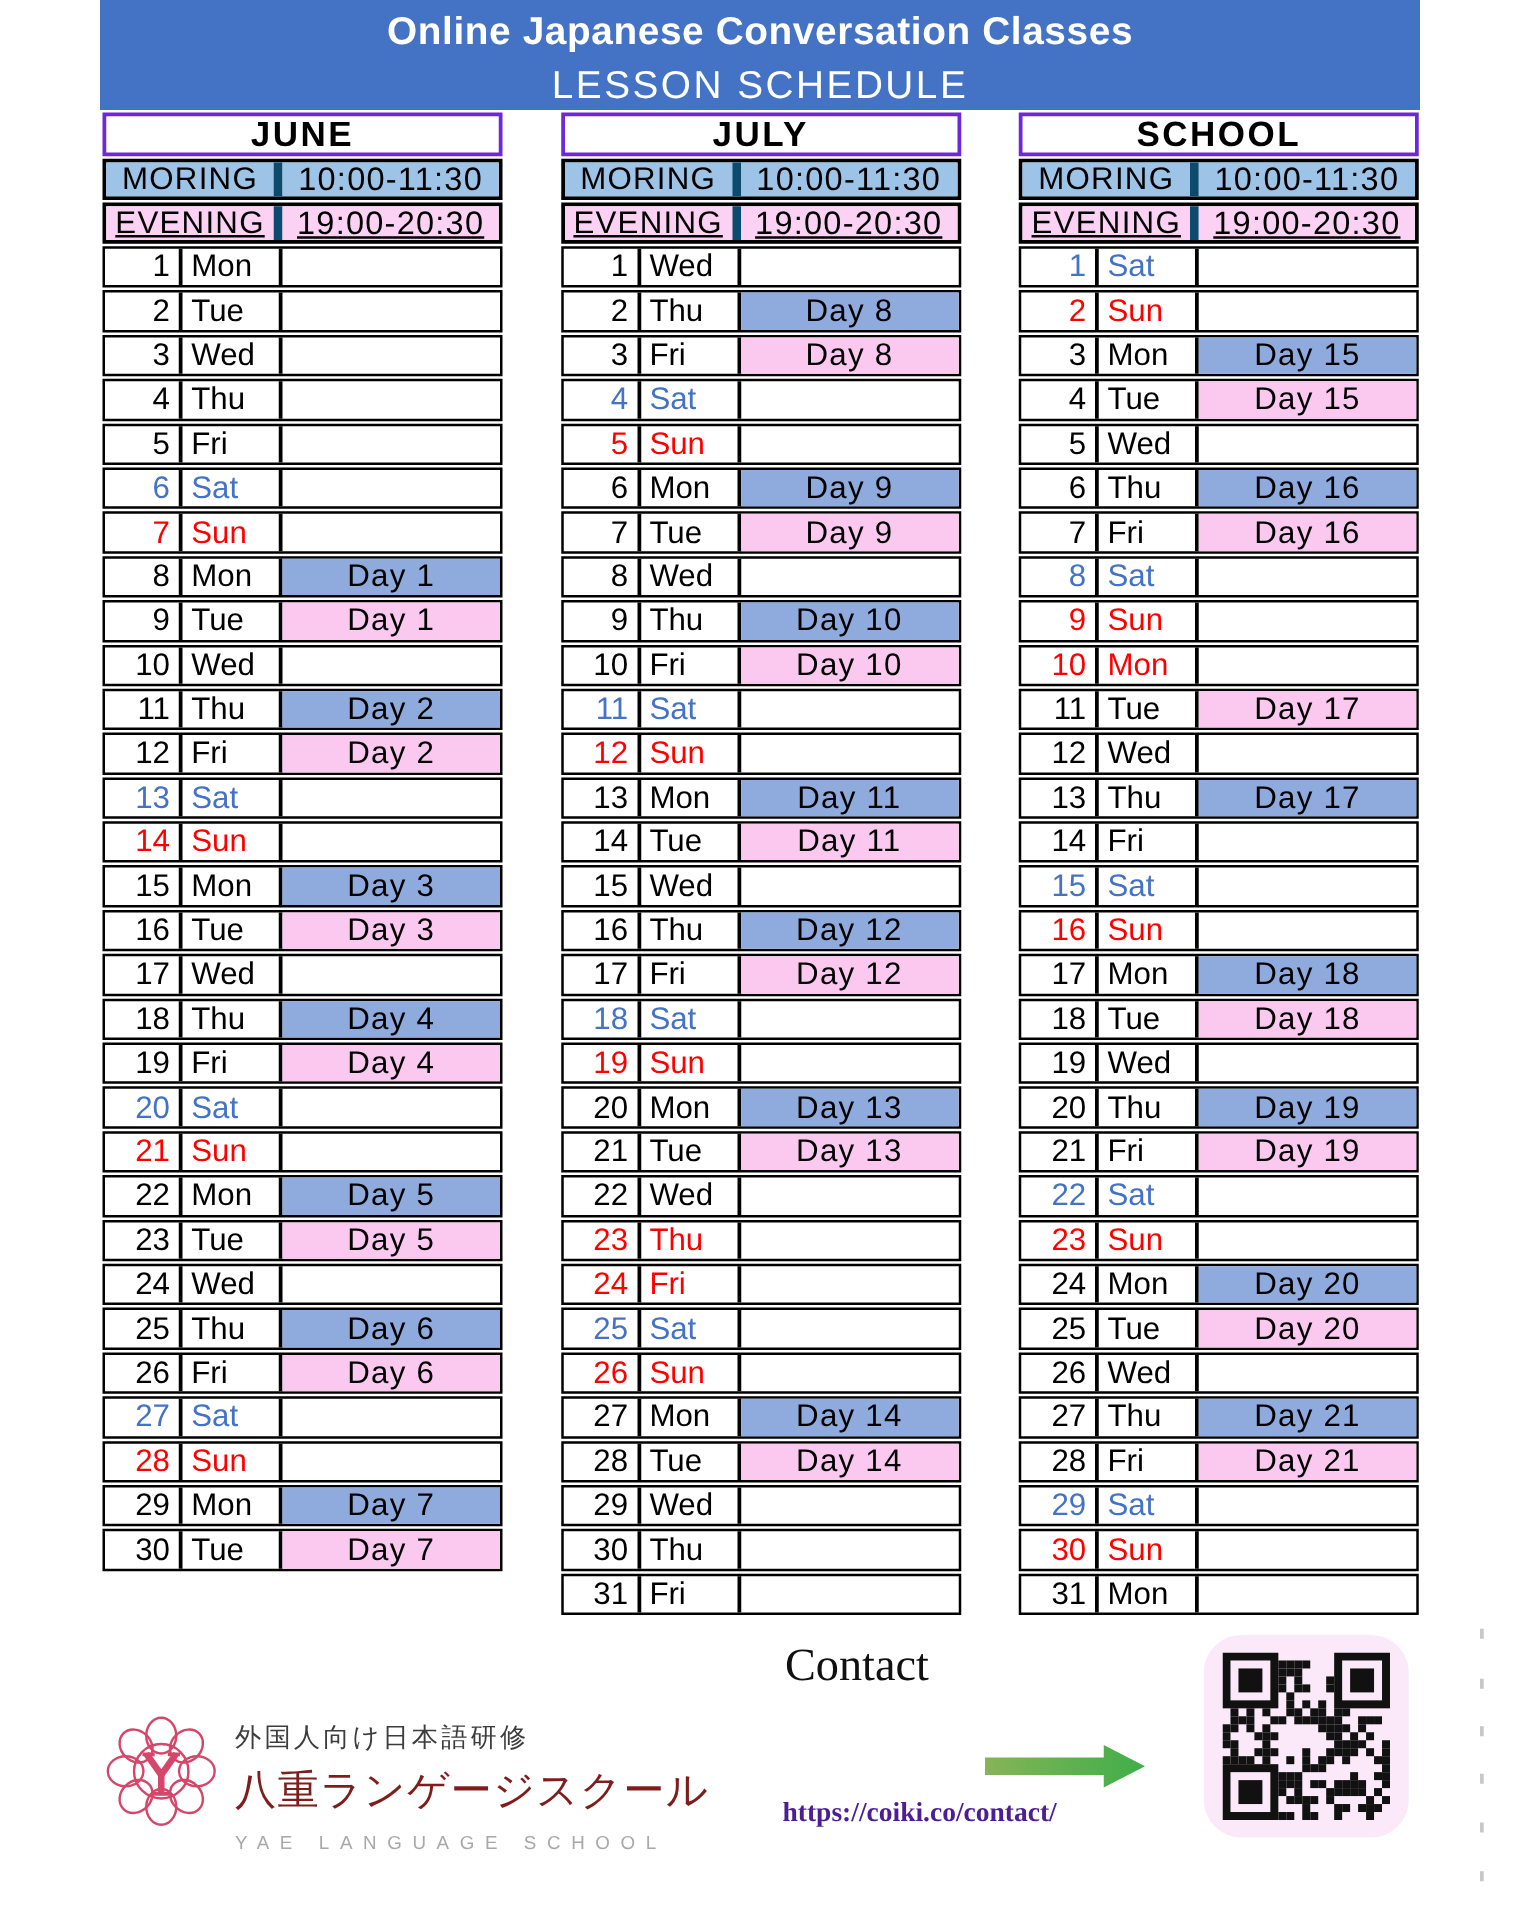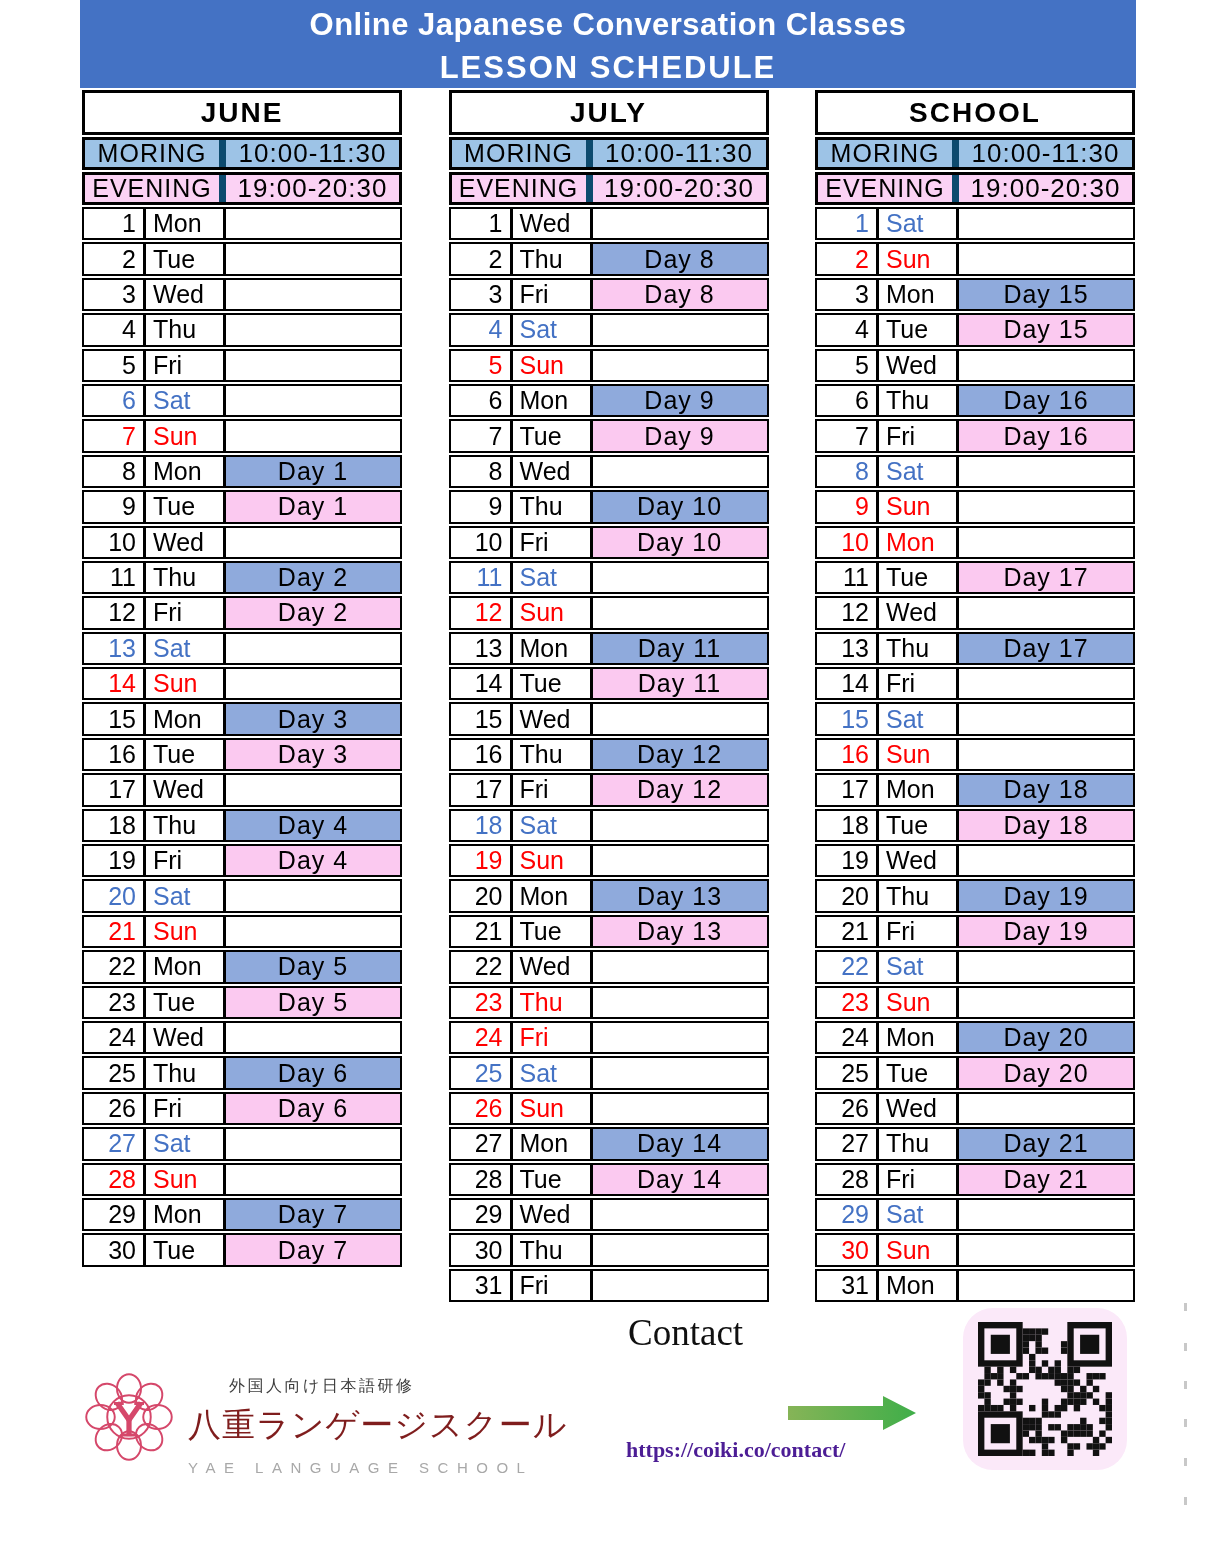--- a/index.html
+++ b/index.html
@@ -3,48 +3,48 @@
 <meta charset="utf-8">
 <style>
   html,body{margin:0;padding:0;background:#fff;}
   .page{position:relative;width:1221px;height:1542px;background:#fff;overflow:hidden;
         font-family:"Liberation Sans","DejaVu Sans",sans-serif;}
 
   
   .banner{position:absolute;left:80px;top:0;width:1056px;height:88px;
           background:var(--banner-bg);color:var(--banner-text);text-align:center;}
   .banner .l1{margin-top:7px;font-size:31px;font-weight:bold;letter-spacing:.5px;}
-  .banner .l2{margin-top:7px;font-size:31px;font-weight:bold;letter-spacing:2px;}
+  .banner .l2{margin-top:7px;font-size:31px;font-weight:normal;letter-spacing:2px;}
 
   
   .months{position:absolute;left:82px;top:90px;width:1056px;}
   .month{position:absolute;top:0;width:320px;}
-  .m-title{box-sizing:border-box;height:45px;margin-bottom:2px;border:3px solid #000000;
+  .m-title{box-sizing:border-box;height:35px;margin-bottom:2px;border:3px solid #6d28d9;
            display:flex;align-items:center;justify-content:center;
            font-size:28px;font-weight:bold;letter-spacing:2px;background:#fff;}
   .h-row{box-sizing:border-box;height:33px;margin-bottom:2px;border:3px solid #000;display:flex;}
   .h-label{box-sizing:border-box;width:141px;border-right:7px solid #0c4a6e;
            display:flex;align-items:center;justify-content:center;font-size:25px;letter-spacing:1px;}
   .h-time{flex:1;display:flex;align-items:center;justify-content:center;font-size:26px;letter-spacing:1px;}
   .hdr-blue .h-label,.hdr-blue .h-time{background:var(--morning-header-bg);}
-  .hdr-pink .h-label,.hdr-pink .h-time{background:var(--evening-header-bg);}
+  .hdr-pink .h-label,.hdr-pink .h-time{background:var(--evening-header-bg);text-decoration:underline;}
   .d-row{box-sizing:border-box;height:33.4px;margin-bottom:2px;border:2px solid #000;display:flex;background:#fff;}
   .c-num{box-sizing:border-box;width:62px;border-right:3px solid #000;
          display:flex;align-items:center;justify-content:flex-end;
          padding-right:7px;font-size:25px;}
   .c-dow{box-sizing:border-box;width:80px;border-right:3px solid #000;
          display:flex;align-items:center;padding-left:7px;font-size:25px;}
   .c-les{flex:1;display:flex;align-items:center;justify-content:center;font-size:25px;letter-spacing:1px;}
   .tc-k{color:#000;} .tc-b{color:var(--saturday-text);} .tc-r{color:var(--sunday-text);}
   .les-m{background:var(--morning-day-bg);} .les-e{background:var(--evening-day-bg);}
 
   
   .logo-icon{position:absolute;left:84px;top:1372px;}
   .logo-text{position:absolute;left:188px;top:1376px;}
-  .tagline{font-size:16px;letter-spacing:2.5px;color:var(--tagline-text);margin-left:41px;}
+  .tagline{font-size:21px;letter-spacing:2.5px;color:var(--tagline-text);}
   .school-jp{font-size:33px;letter-spacing:1px;color:#7f1d1d;margin-top:6px;white-space:nowrap;}
   .school-en{font-size:15px;letter-spacing:8.5px;color:var(--school-en-text);margin-top:11px;white-space:nowrap;}
   .contact{position:absolute;left:628px;top:1311px;
            font-family:"Liberation Serif","DejaVu Serif",serif;font-size:37px;color:#101010;}
   .arrow{position:absolute;left:788px;top:1392px;}
   .url{position:absolute;left:626px;top:1437px;
        font-family:"Liberation Serif","DejaVu Serif",serif;font-size:22px;font-weight:bold;color:#4c1d95;}
   .qr-panel{position:absolute;left:963px;top:1308px;width:164px;height:162px;border-radius:30px;
             background:var(--qr-panel-bg);display:flex;align-items:center;justify-content:center;}
   .trim{position:absolute;left:1184px;width:3px;height:8px;background:#C8C8C8;}

